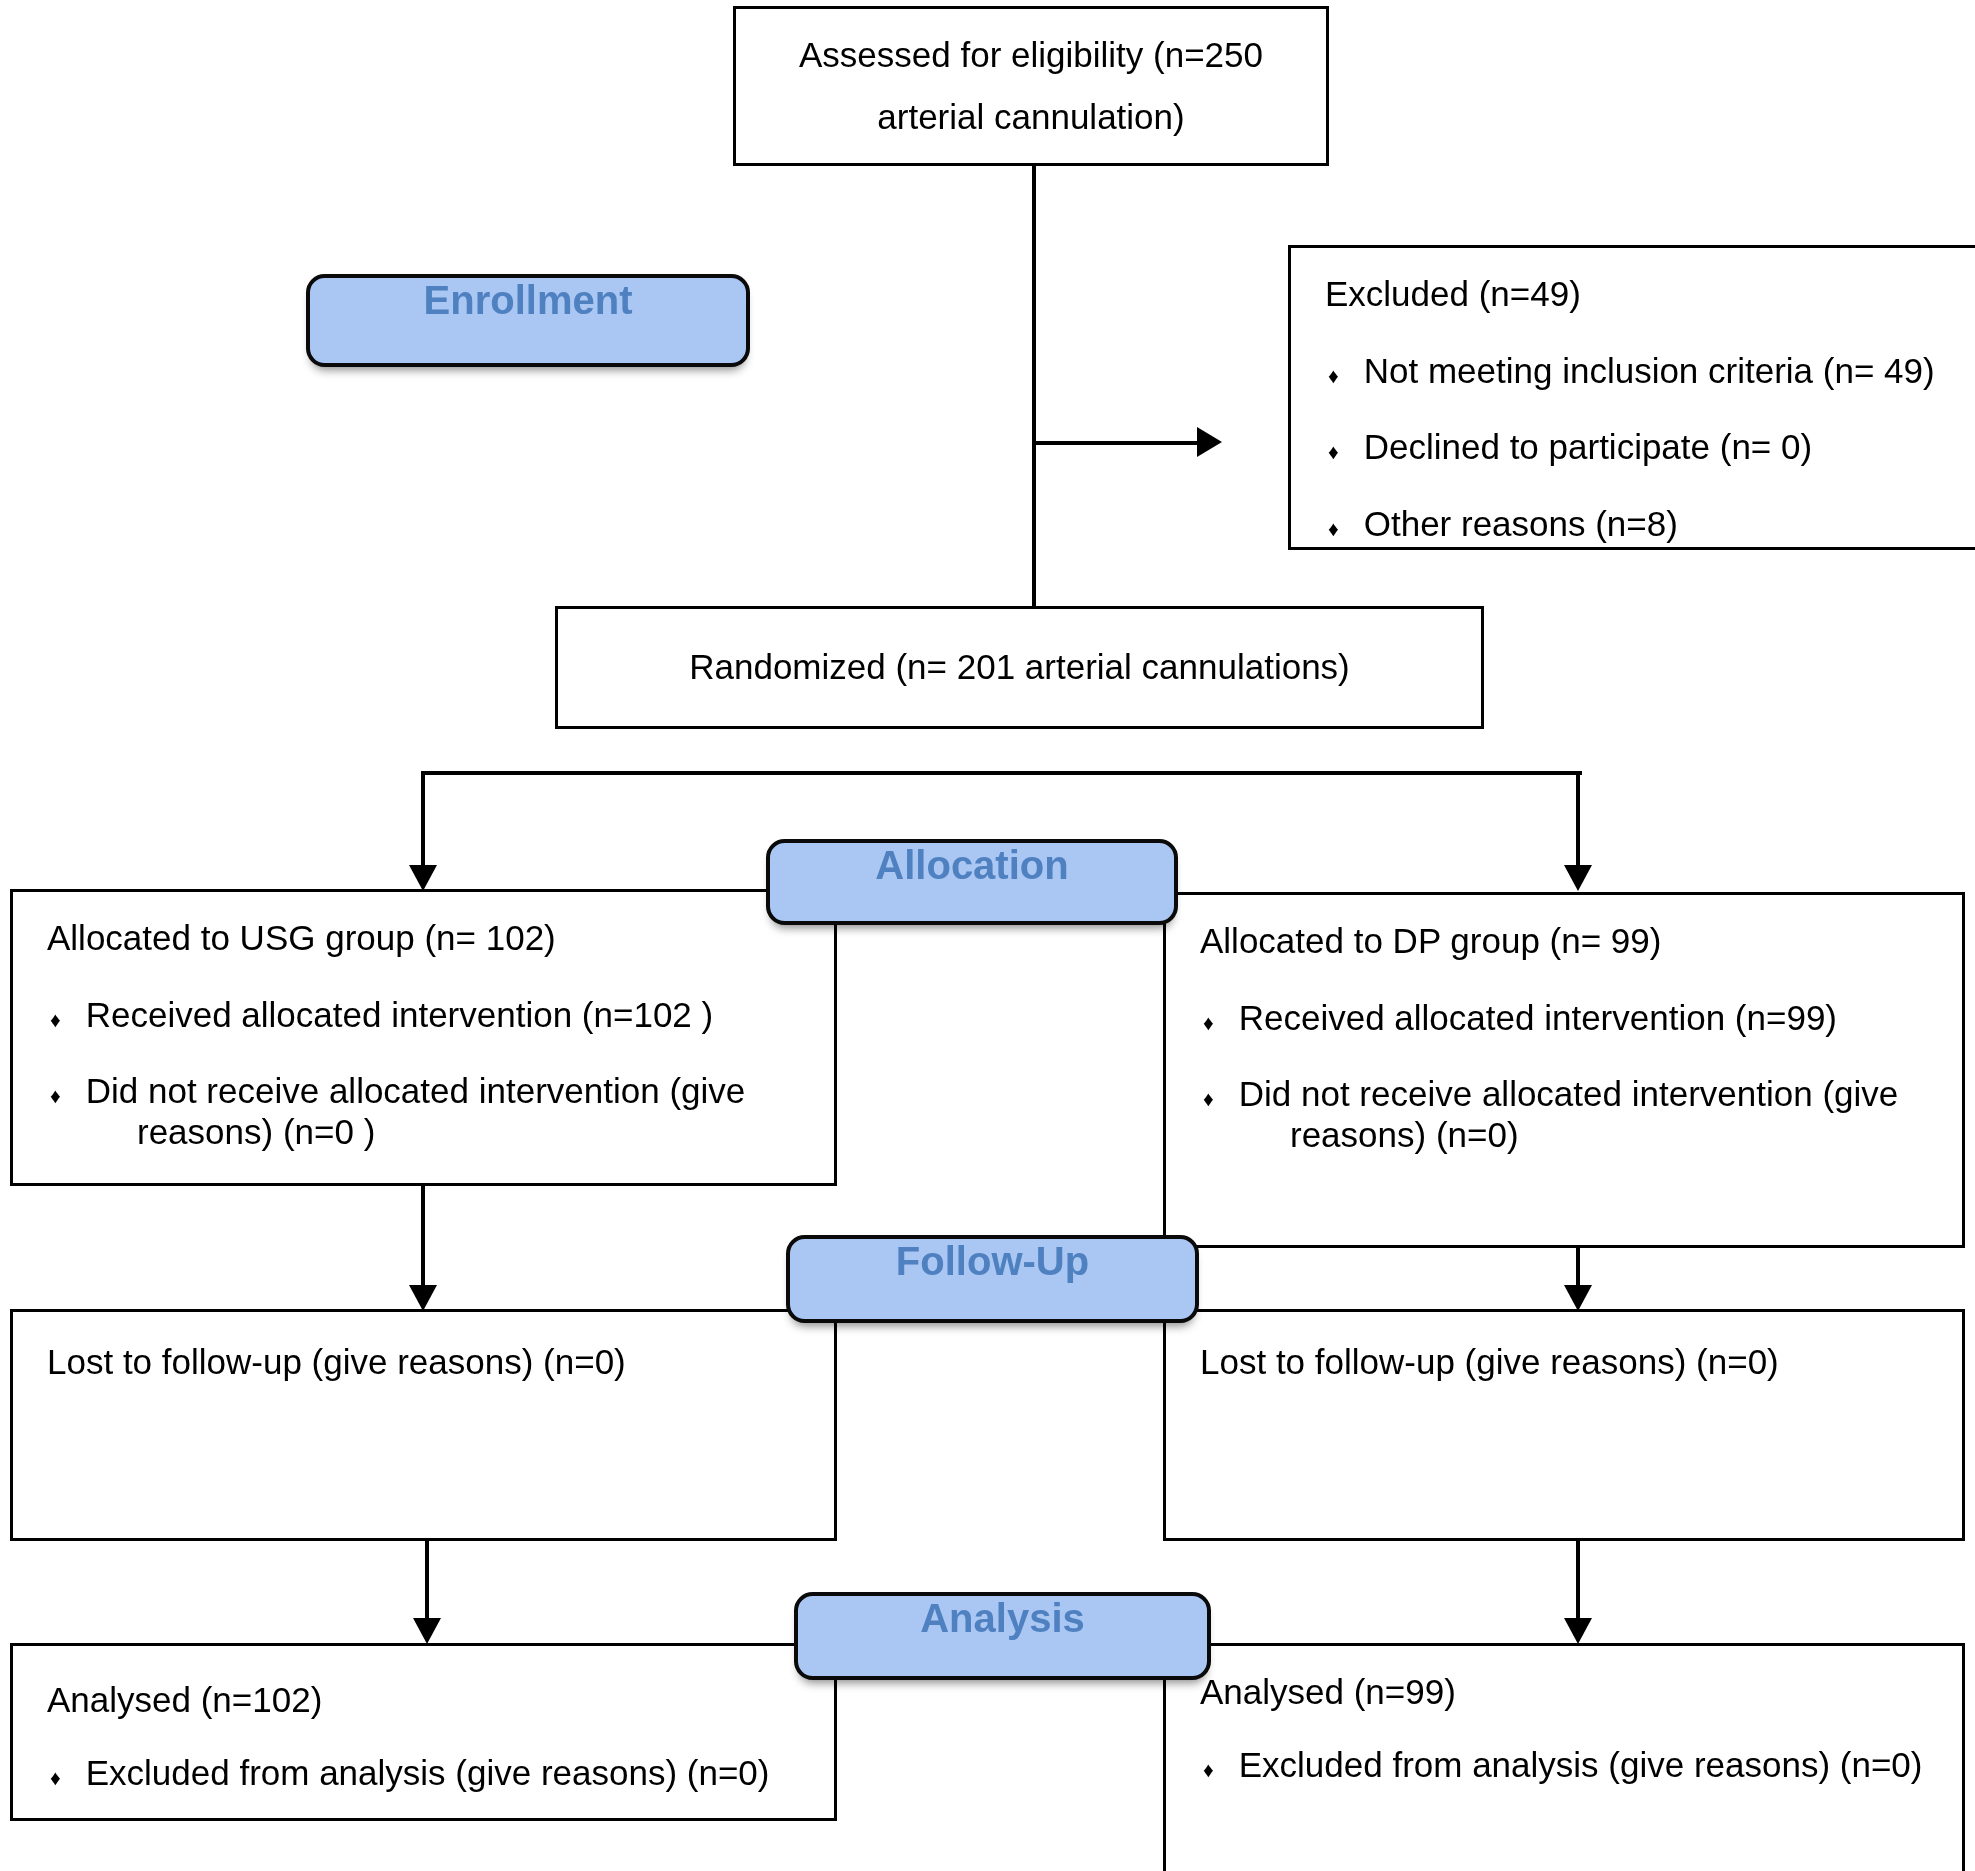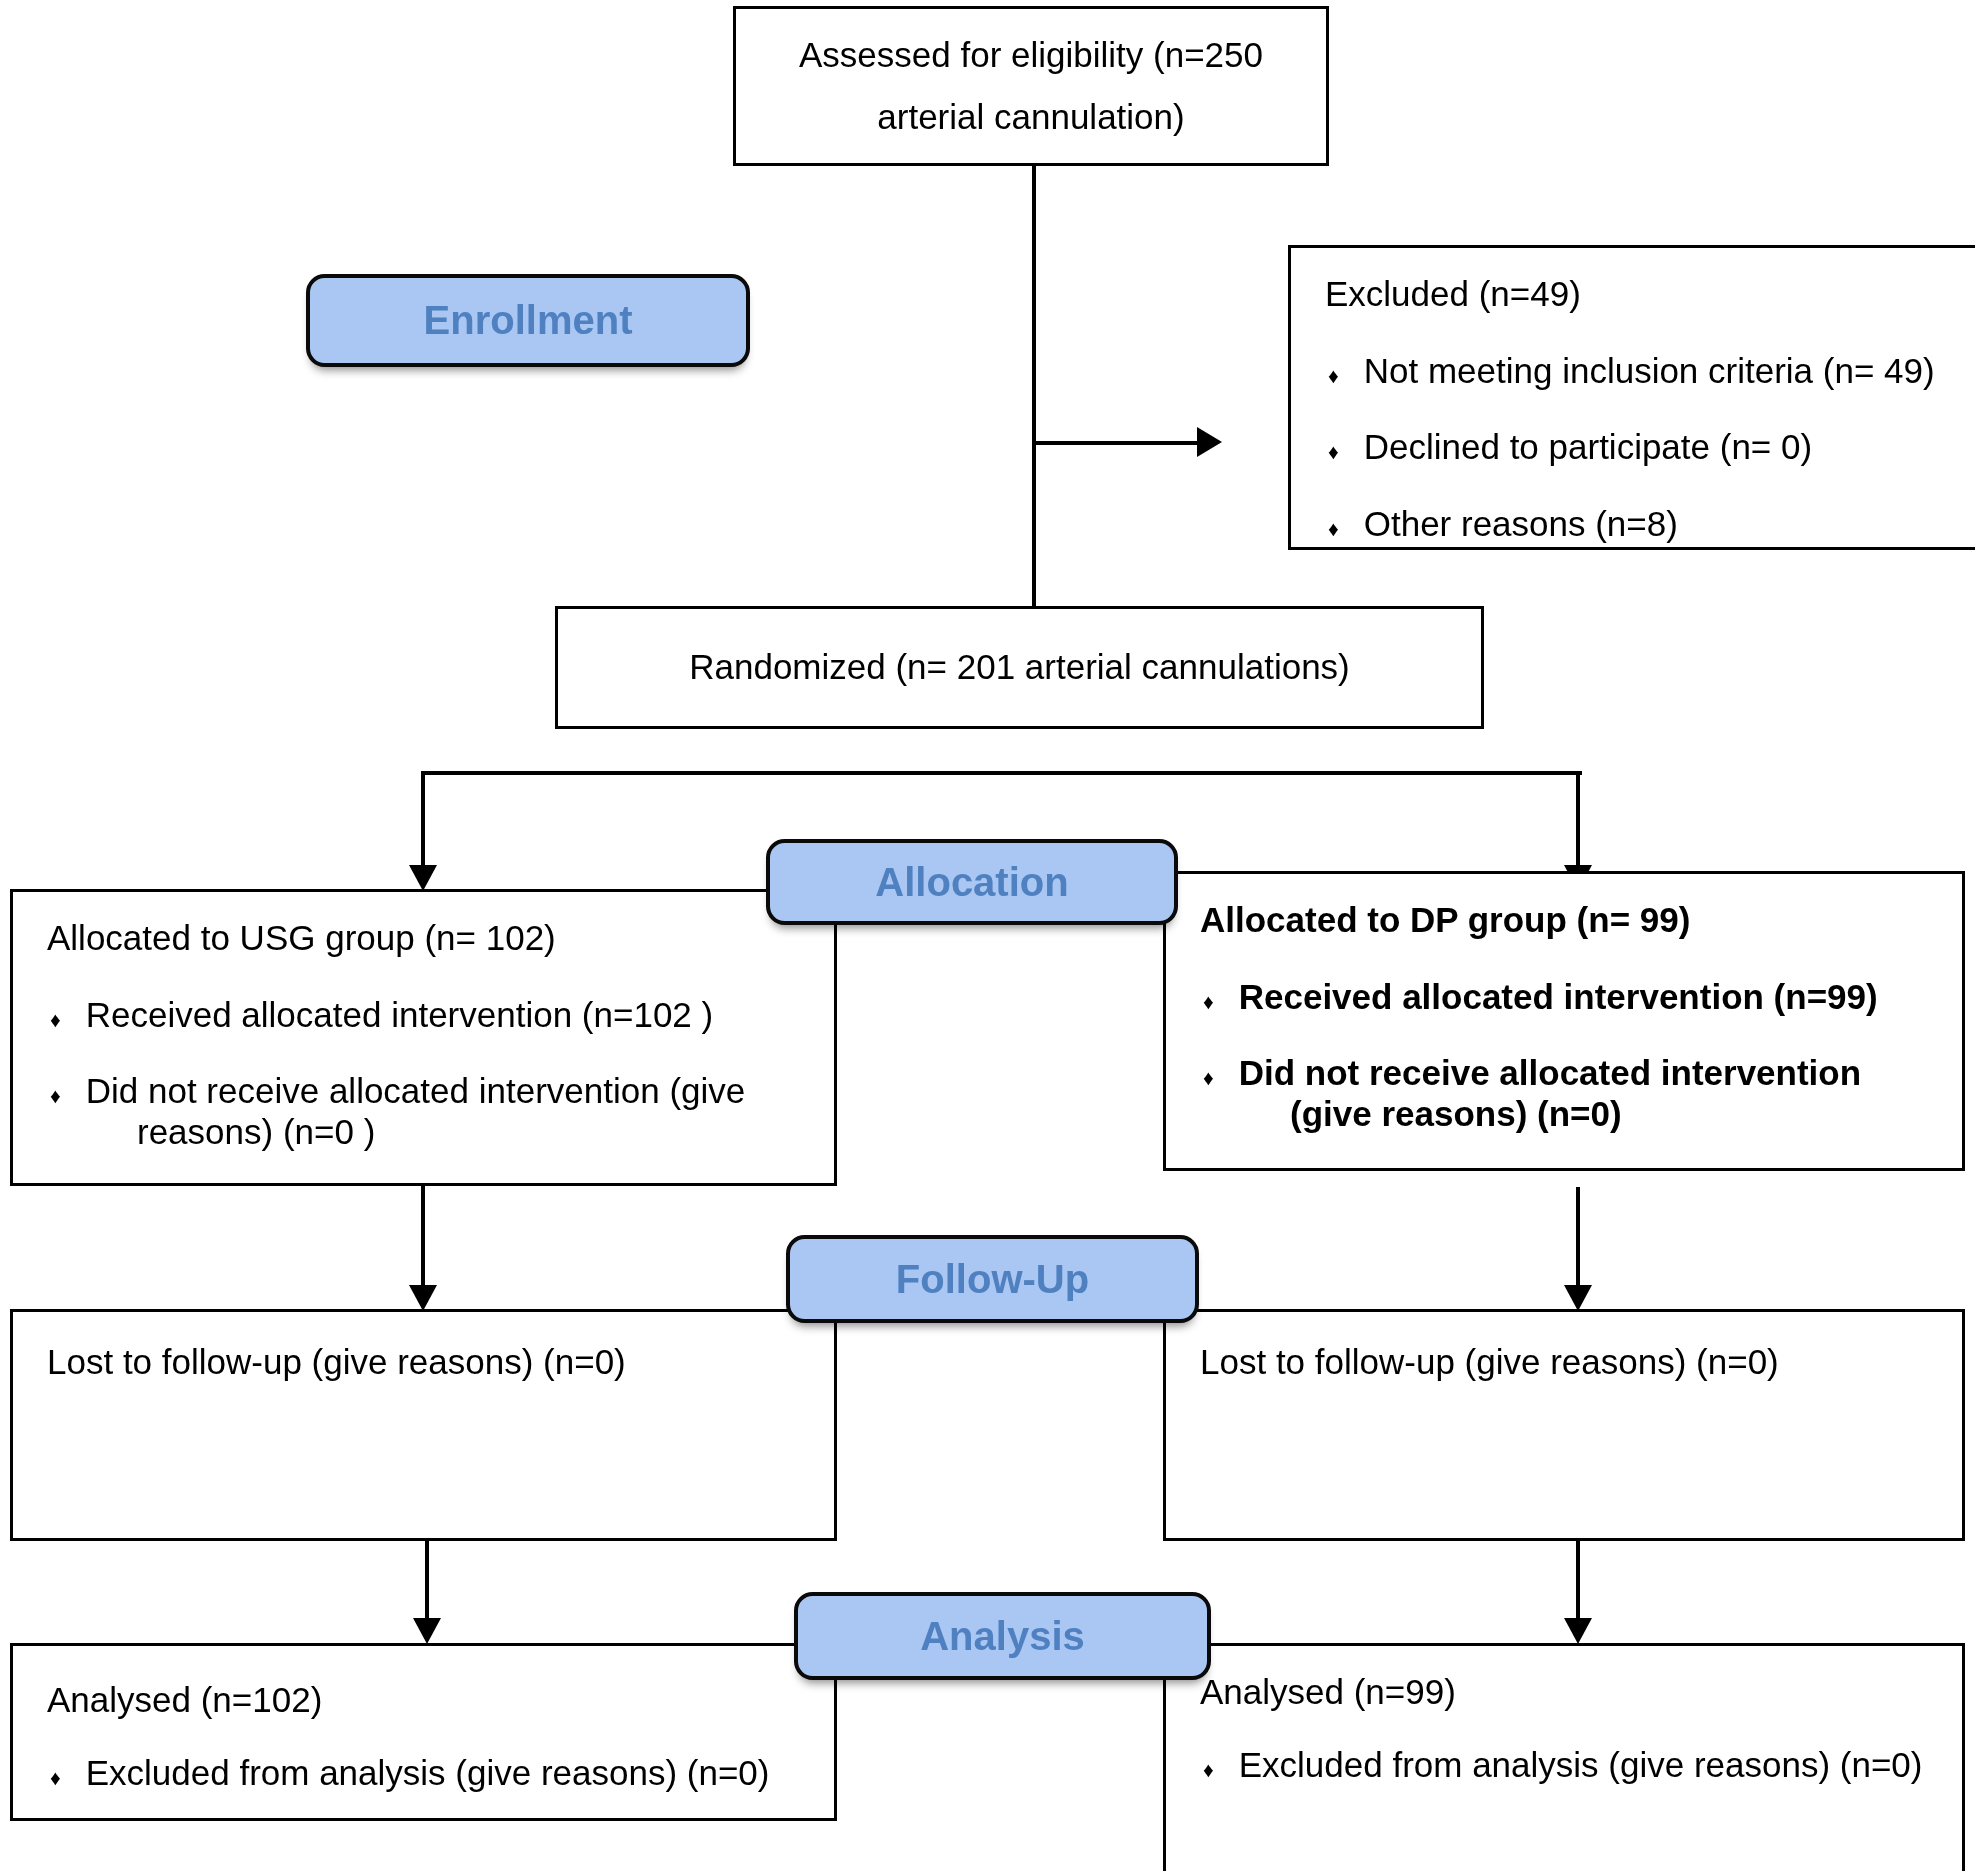--- a/index.html
+++ b/index.html
@@ -15,21 +15,21 @@
   }
   .pad{padding:26px 18.7px 0 34px;}
   .center-both{display:flex;align-items:center;justify-content:center;text-align:center;}
   .two-line{line-height:62px;padding:0 25px;}
   .bullet{padding-left:90px;text-indent:-87px;margin-top:36px;}
   .diamond{font-size:0.60em;margin-right:25px;}
   
   .stage-pill{
     position:absolute;z-index:5;background:#aac6f3;border:4.4px solid #0a0a0a;
     border-radius:18.7px;box-sizing:border-box;
-    display:flex;align-items:center;justify-content:center;
+    display:flex;align-items:flex-start;justify-content:center;
     font-size:40px;font-weight:bold;color:#4f81c1;
     box-shadow:0 7.5px 10px -5px rgba(0,0,0,0.45);
   }
   
   .line{position:absolute;background:#000;z-index:1;}
   .arrow-down{
     position:absolute;width:0;height:0;z-index:1;
     border-left:14.3px solid transparent;border-right:14.3px solid transparent;
     border-top:26px solid #000;
   }
@@ -81,21 +81,21 @@
 <div class="flow-box center-both" style="left:555px;top:606px;width:929px;height:123px;">
   <div>Randomized (n= 201 arterial cannulations)</div>
 </div>
 
 <div class="flow-box pad" style="left:10px;top:889px;width:827px;height:297px;">
   <div>Allocated to USG group (n= 102)</div>
   <div class="bullet"><span class="diamond">♦</span><span>Received allocated intervention (n=102  )</span></div>
   <div class="bullet"><span class="diamond">♦</span><span>Did not receive allocated intervention (give reasons) (n=0  )</span></div>
 </div>
 
-<div class="flow-box pad" style="left:1163px;top:871px;width:802px;height:300px;font-weight:bold;">
+<div class="flow-box pad" style="left:1163px;top:892px;width:802px;height:356px;">
   <div>Allocated to DP group (n= 99)</div>
   <div class="bullet"><span class="diamond">♦</span><span>Received allocated intervention (n=99)</span></div>
   <div class="bullet"><span class="diamond">♦</span><span>Did not receive allocated intervention (give reasons) (n=0)</span></div>
 </div>
 
 <div class="flow-box pad" style="left:10px;top:1309px;width:827px;height:232px;padding-top:30px;">
   <div>Lost to follow-up (give reasons) (n=0)</div>
 </div>
 
 <div class="flow-box pad" style="left:1163px;top:1309px;width:802px;height:232px;padding-top:30px;">

